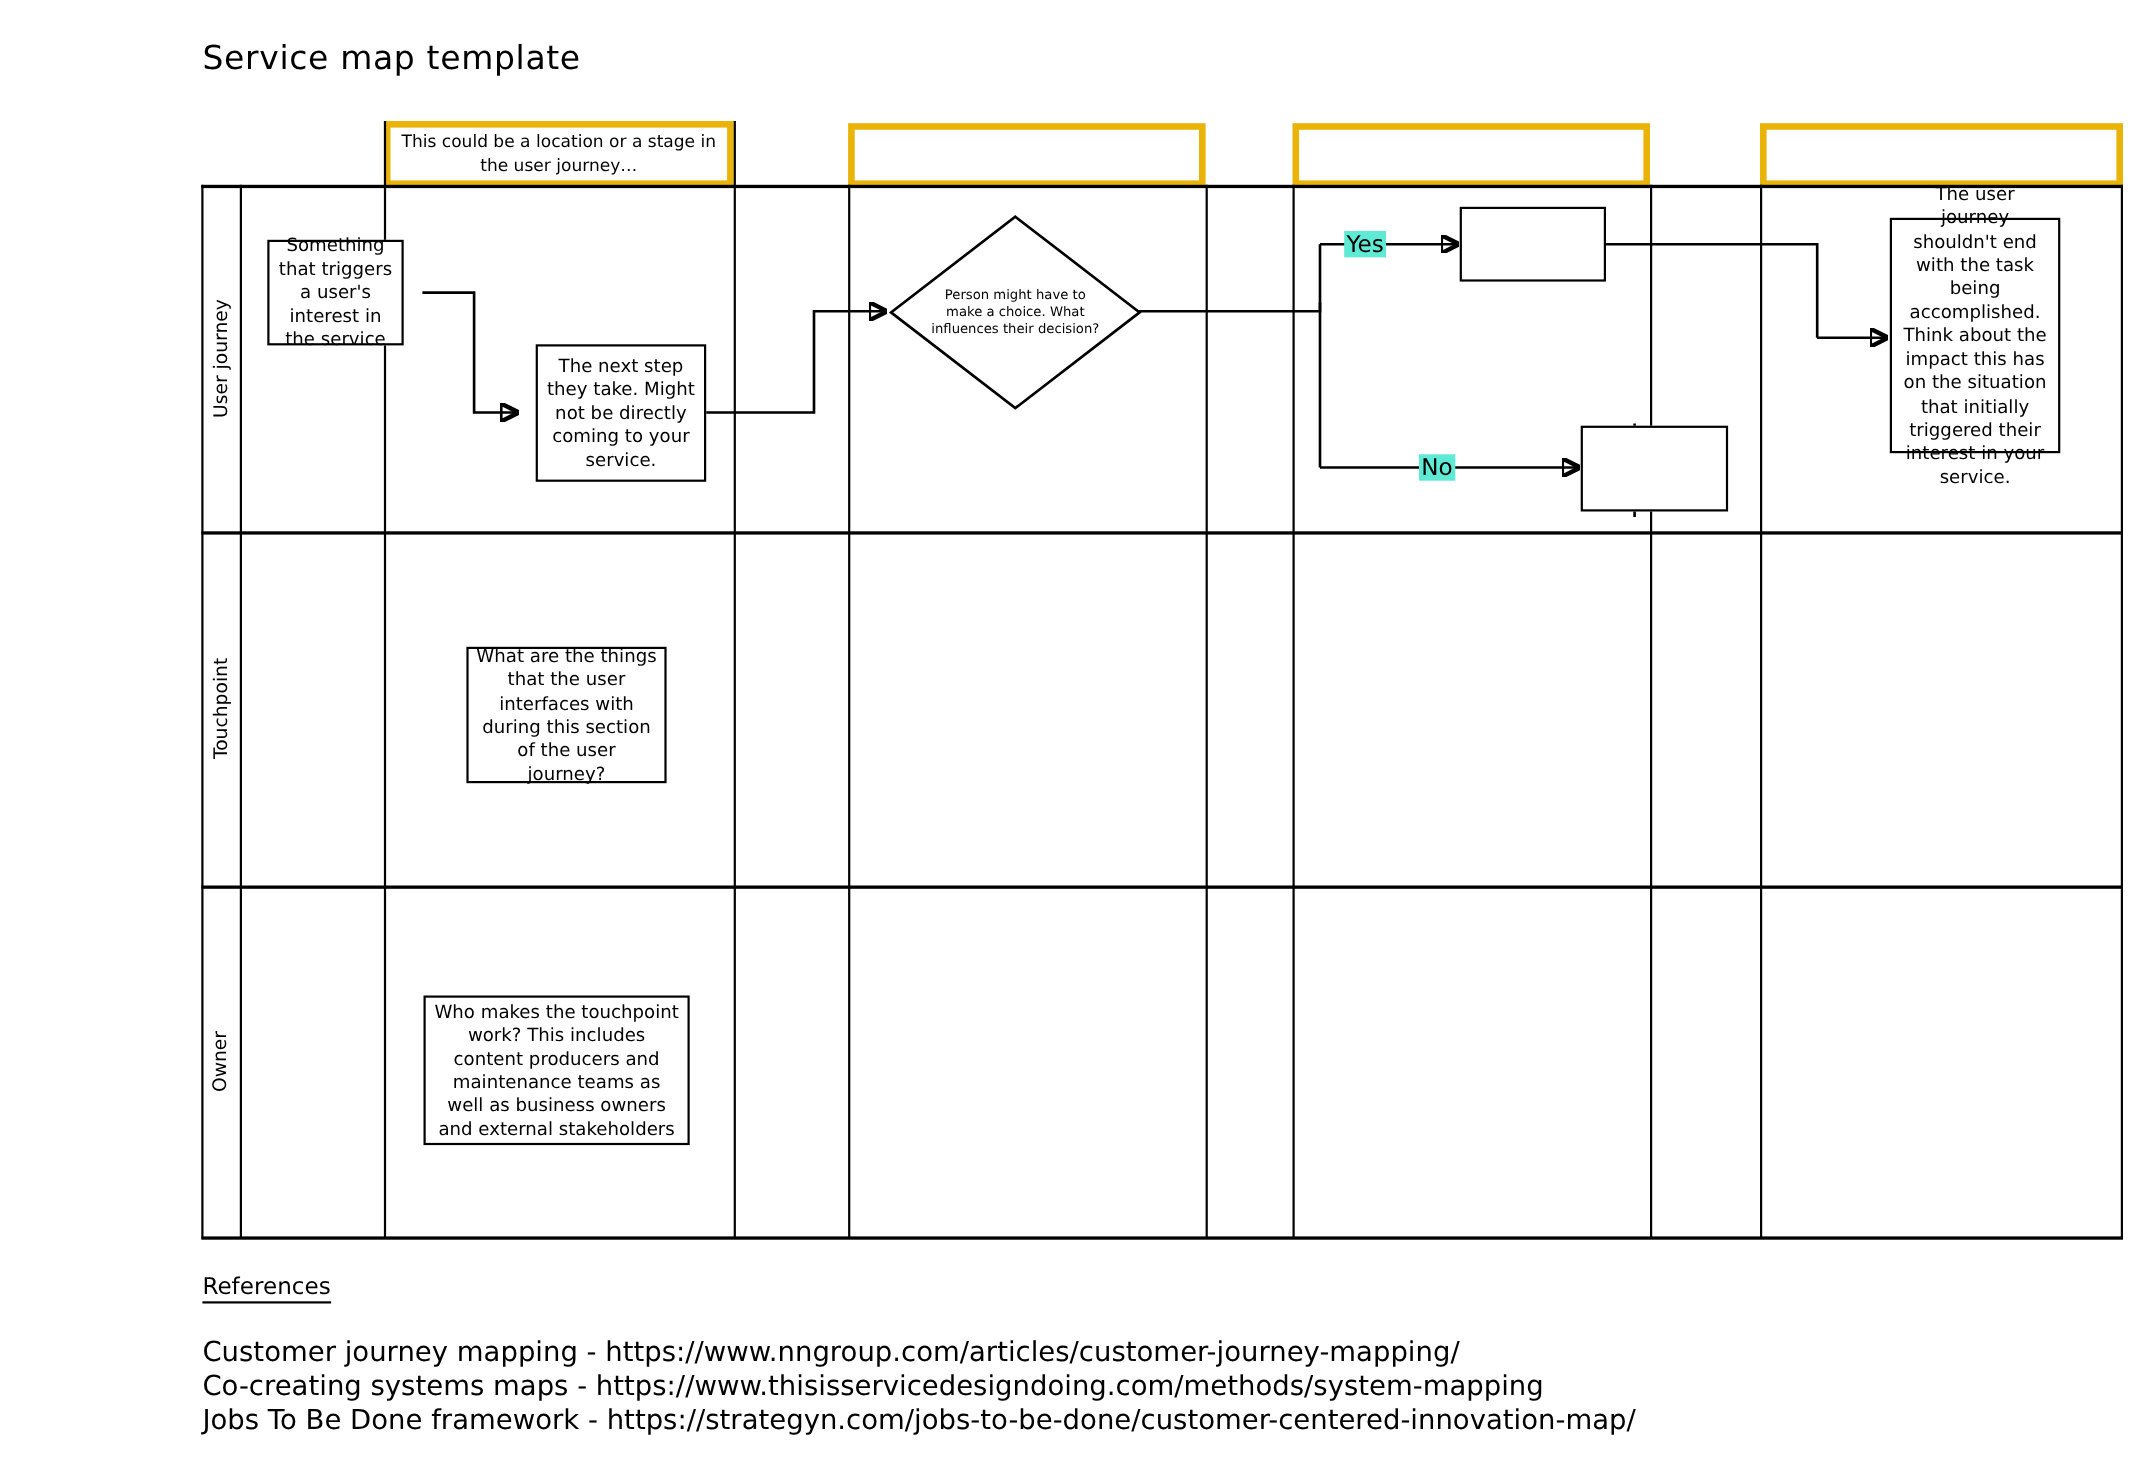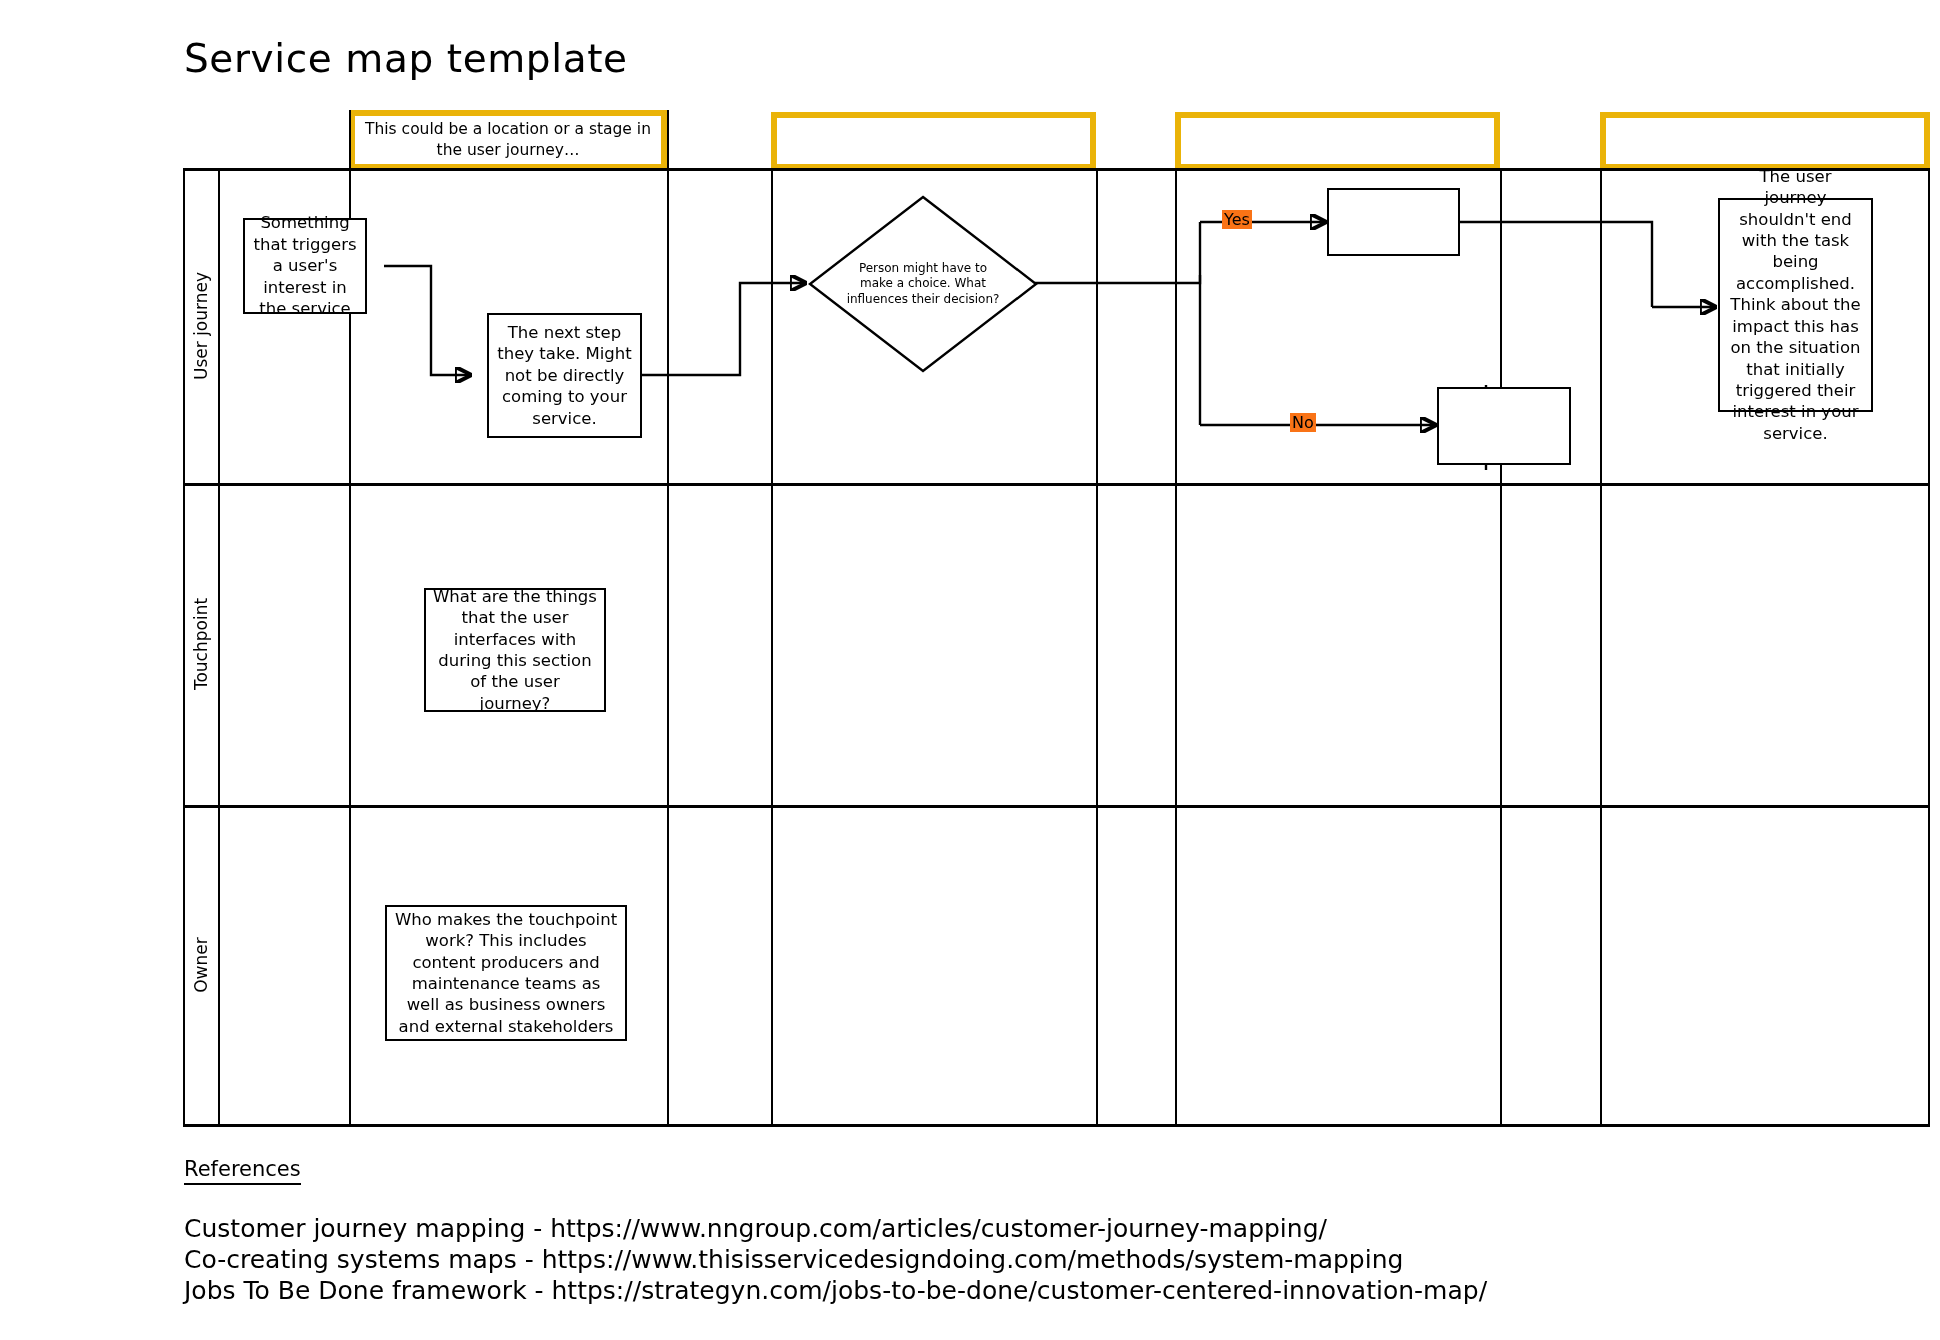--- a/index.html
+++ b/index.html
@@ -20,21 +20,21 @@
     left: 0; top: 0;
     width: 1940px;
     height: 1340px;
   }
   .abs { position: absolute; box-sizing: border-box; }
 
   
   #page-title {
     left: 184px;
     top: 36px;
-    font-size: 39px;
+    font-size: 30px;
     letter-spacing: 0.6px;
     font-weight: 400;
     white-space: nowrap;
   }
 
   
   .vline {
     width: 2px;
     background: #000;
   }
@@ -111,22 +111,22 @@
     pointer-events: none;
     z-index: 3;
   }
   #connectors line, #connectors path, #connectors polyline {
     stroke: #000;
     stroke-width: 2.4;
     fill: none;
   }
 
   .edge-label {
-    font-size: 16px;
-    background: #f97316;
+    font-size: 21px;
+    background: #5eead4;
     padding: 0 2px;
     z-index: 6;
     white-space: nowrap;
   }
 
   
   #references-heading {
     left: 184px;
     top: 1157px;
     font-size: 21px;

